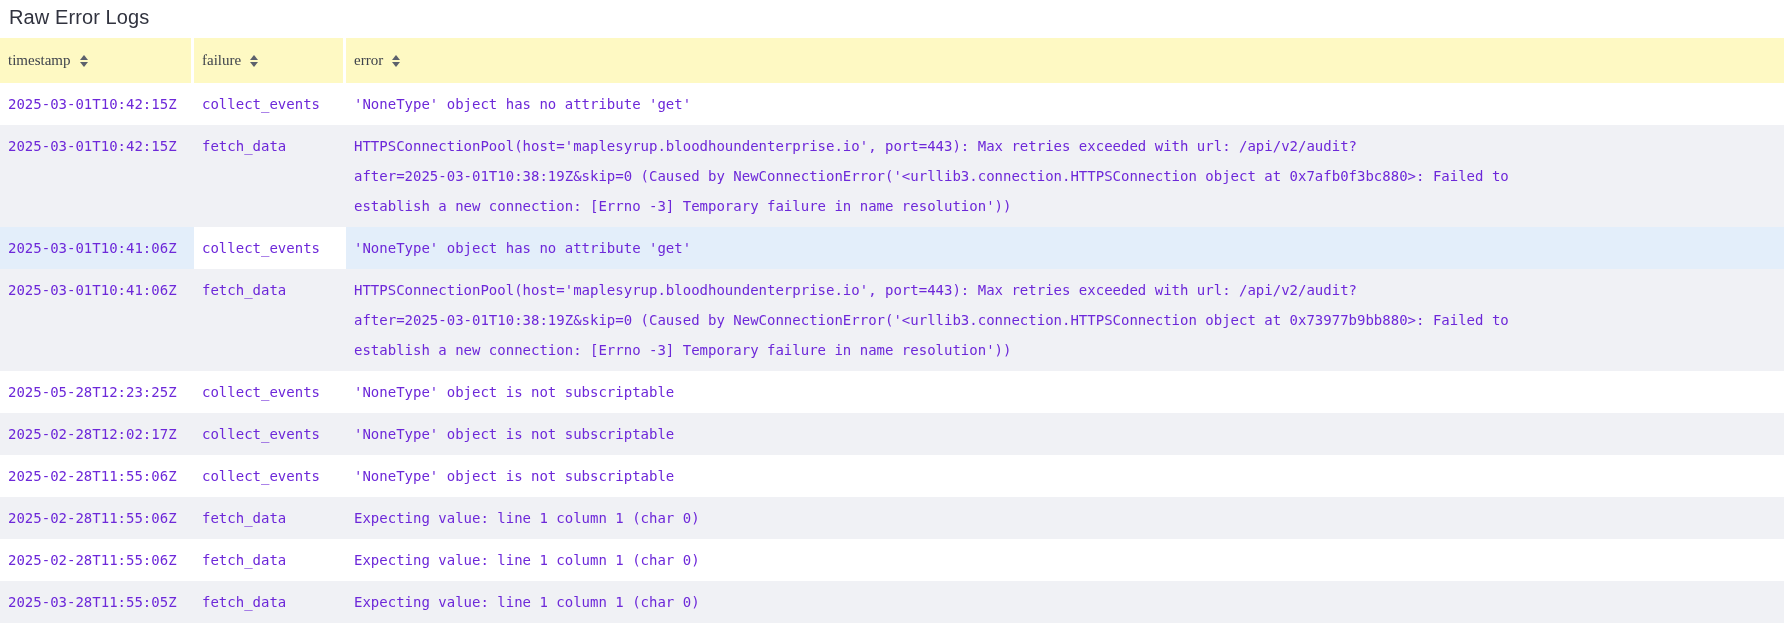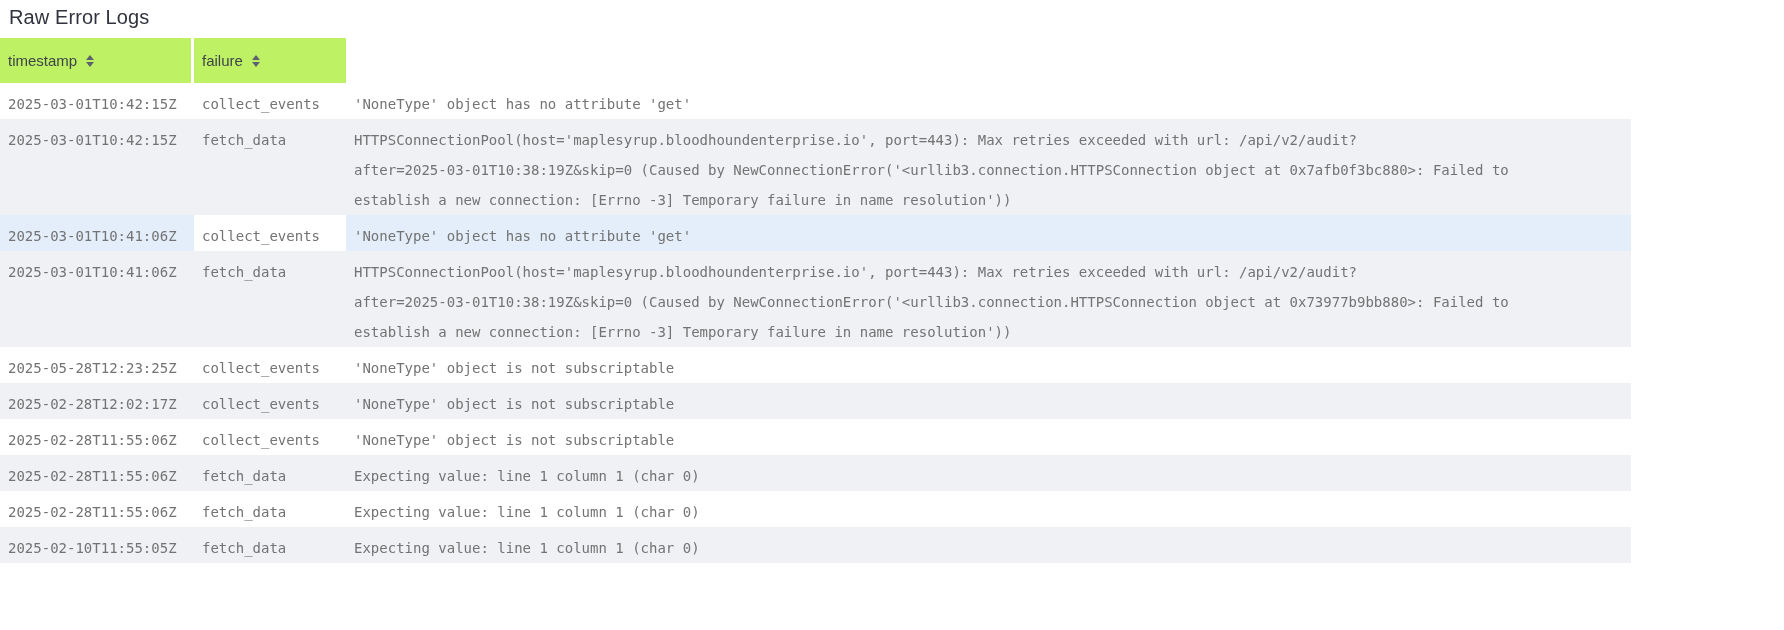--- a/index.html
+++ b/index.html
@@ -1,49 +1,50 @@
 <!DOCTYPE html>
 <html><head>
 <meta charset="utf-8">
 <style>
   * { box-sizing: border-box; margin: 0; padding: 0; }
   html, body {
     background: #ffffff;
     font-family: "Liberation Sans", sans-serif;
     width: 1784px;
   }
-  .wrap { width: 1631px; padding-top: 6px; }
+  .wrap { width: 1784px; padding-top: 6px; }
 
   .page-title {
     font-size: 20px;
     font-weight: 400;
     color: #31333F;
     padding-left: 9px;
     margin-bottom: 9px;
     letter-spacing: 0.1px;
   }
 
   
   .grid-row {
     display: grid;
     grid-template-columns: 194px 152px 1fr;
     width: 100%;
   }
 
   .thead { height: 45px; }
   .th {
-    background: #bef264;
+    background: #fef9c3;
     color: #3f434c;
     font-size: 15px;
     display: flex;
     align-items: center;
     padding: 0 8px;
     border-right: 3px solid #ffffff;
     cursor: pointer;
     user-select: none;
+    font-family: Liberation Serif, serif;
   }
   .th:last-child { border-right: none; }
 
   .sort {
     display: inline-flex;
     flex-direction: column;
     gap: 2px;
     margin-left: 9px;
   }
   .sort i { display: block; width: 0; height: 0;
@@ -54,22 +55,22 @@
 
   .tbody { width: 100%; }
   .tr { background: #ffffff; }
   .tr:nth-child(even) { background: #f0f1f5; }
   .tr.hovered { background: #e3eefa; }
 
   .td {
     font-family: "DejaVu Sans Mono", monospace;
     font-size: 14px;
     line-height: 30px;
-    color: #737373;
-    padding: 6px 10px 0 8px;
+    color: #6d28d9;
+    padding: 6px 10px 6px 8px;
     white-space: pre-line;
     overflow: hidden;
   }
   .td.cell-hovered { background: #ffffff; }
 </style>
 </head>
 <body>
 
 <div class="wrap">
 
@@ -78,20 +79,27 @@
   <div class="grid-row thead">
     <div class="th">
       <span>timestamp</span>
       <span class="sort">
           <i class="up"></i>
           <i class="down"></i>
         </span>
     </div>
     <div class="th">
       <span>failure</span>
+      <span class="sort">
+          <i class="up"></i>
+          <i class="down"></i>
+        </span>
+    </div>
+    <div class="th">
+      <span>error</span>
       <span class="sort">
           <i class="up"></i>
           <i class="down"></i>
         </span>
     </div>
   </div>
 
   <div class="tbody">
 
     <div class="grid-row tr">
@@ -146,19 +154,19 @@
       <div class="td">Expecting value: line 1 column 1 (char 0)</div>
     </div>
 
     <div class="grid-row tr">
       <div class="td">2025-02-28T11:55:06Z</div>
       <div class="td">fetch_data</div>
       <div class="td">Expecting value: line 1 column 1 (char 0)</div>
     </div>
 
     <div class="grid-row tr">
-      <div class="td">2025-02-10T11:55:05Z</div>
+      <div class="td">2025-03-28T11:55:05Z</div>
       <div class="td">fetch_data</div>
       <div class="td">Expecting value: line 1 column 1 (char 0)</div>
     </div>
 
   </div>
 </div>
 
 </body></html>

